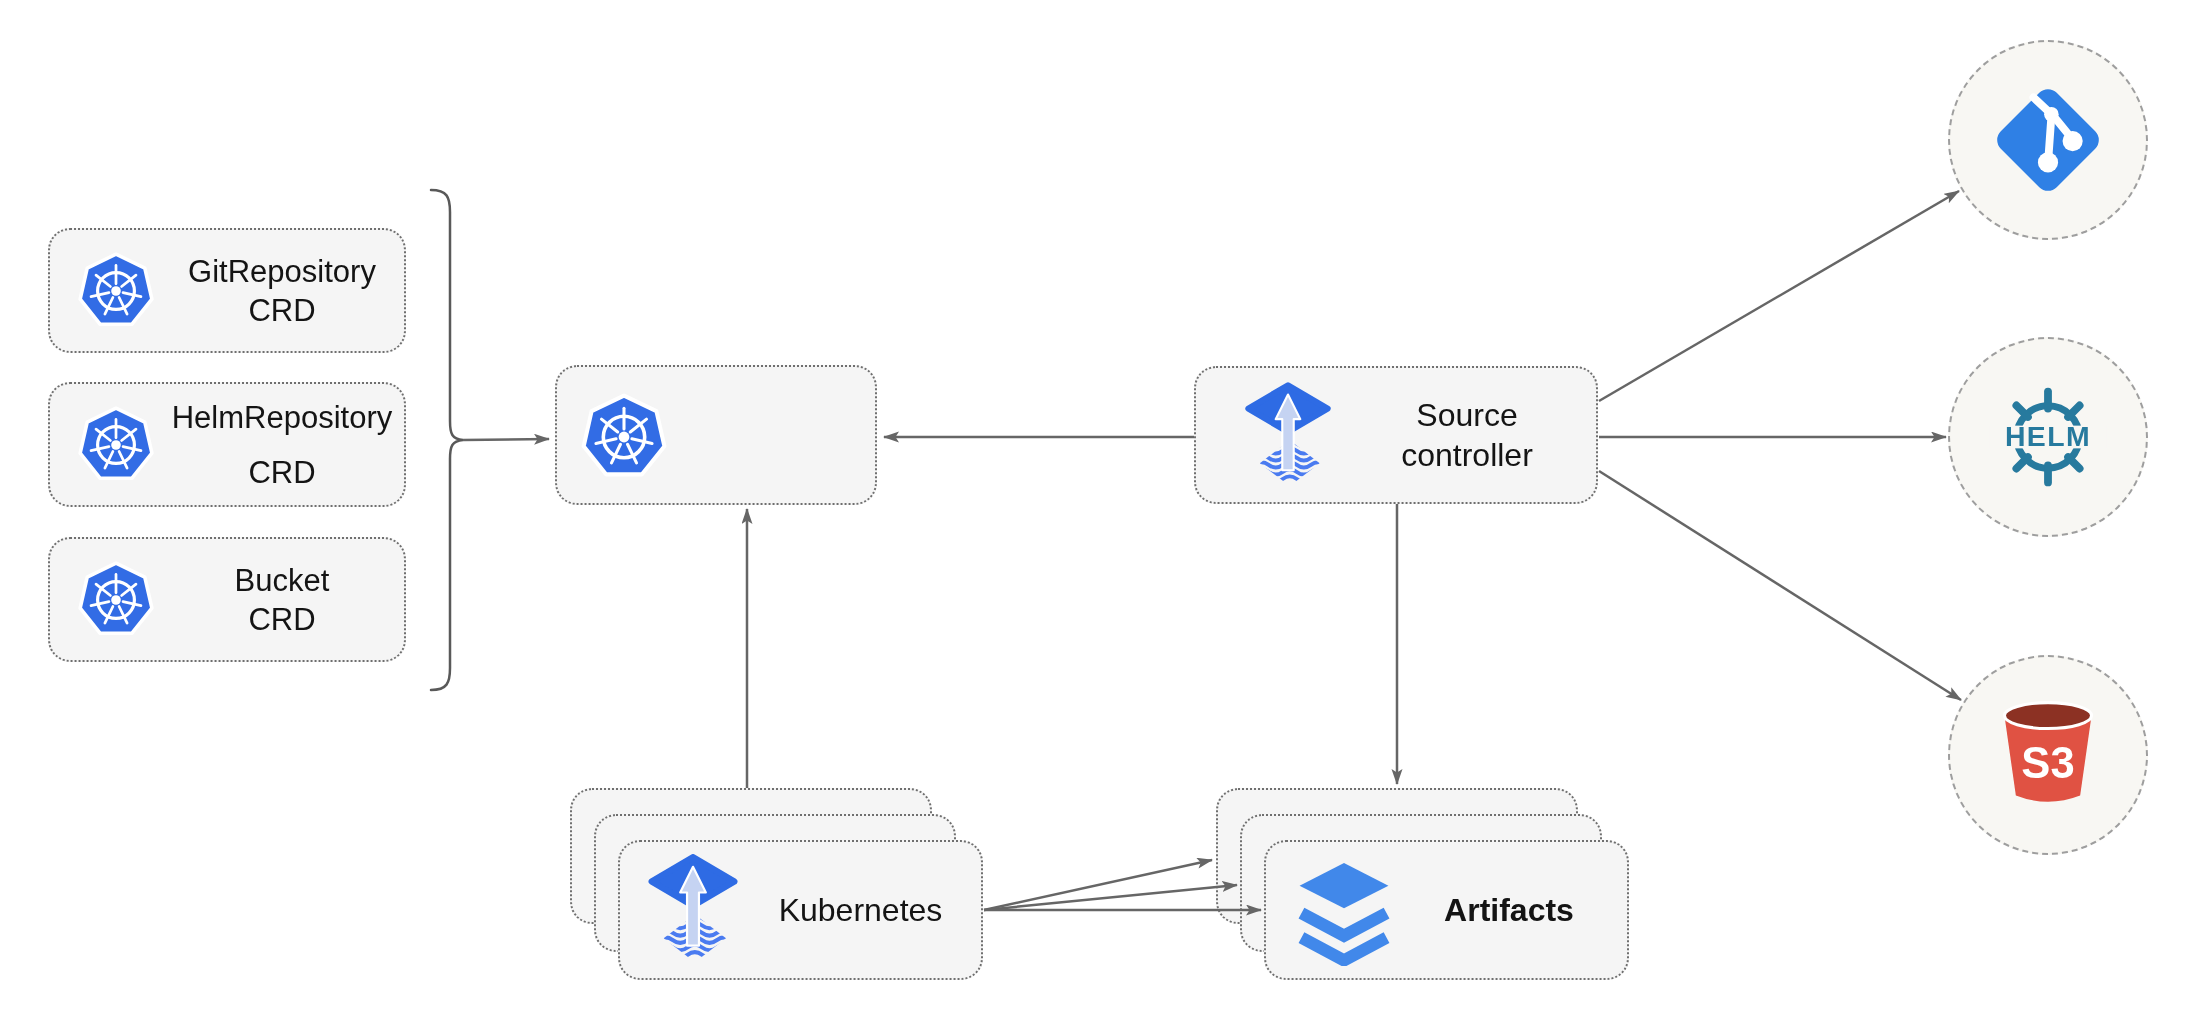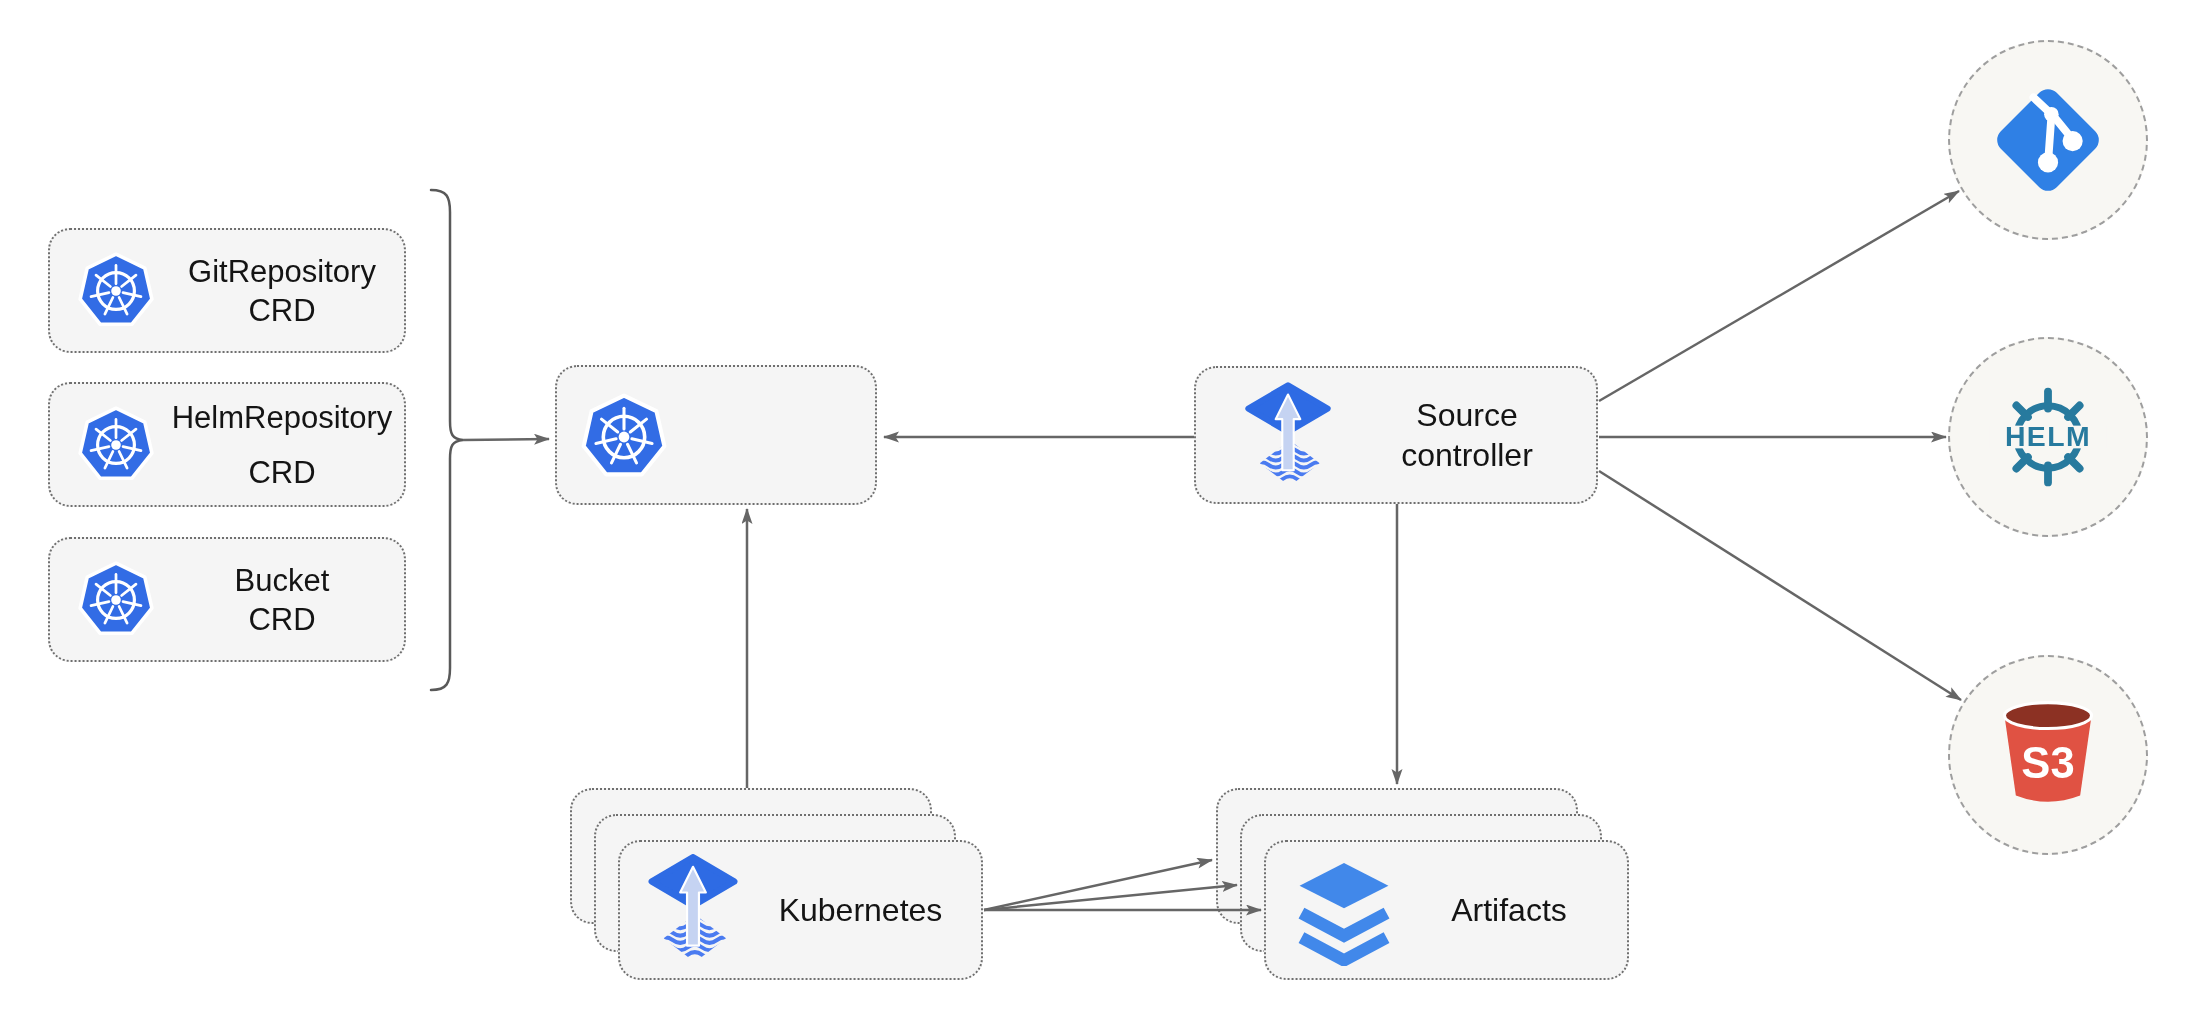--- a/index.html
+++ b/index.html
@@ -163,21 +163,21 @@
       <div class="lbl">Kubernetes</div>
     </div>
   </div>
 
   <div class="stack-layer" style="left:1216px;top:788px;width:362px;height:136px;"></div>
   <div class="stack-layer" style="left:1240px;top:814px;width:362px;height:138px;"></div>
   <div class="node" style="left:1264px;top:840px;width:365px;height:140px;">
     <svg class="icon" style="left:29px;top:20px" width="98" height="104">
         <use href="#sym-layers"></use>
       </svg>
-    <div class="label-wrap" style="left:135px;right:10px;">
+    <div class="label-wrap" style="left:135px;right:10px;font-weight:bold;">
       <div class="lbl">Artifacts</div>
     </div>
   </div>
 
   <div class="circle" style="left:1948px;top:40px;">
     <svg width="112" height="112">
         <use href="#sym-git"></use>
       </svg>
   </div>
   <div class="circle" style="left:1948px;top:337px;">

